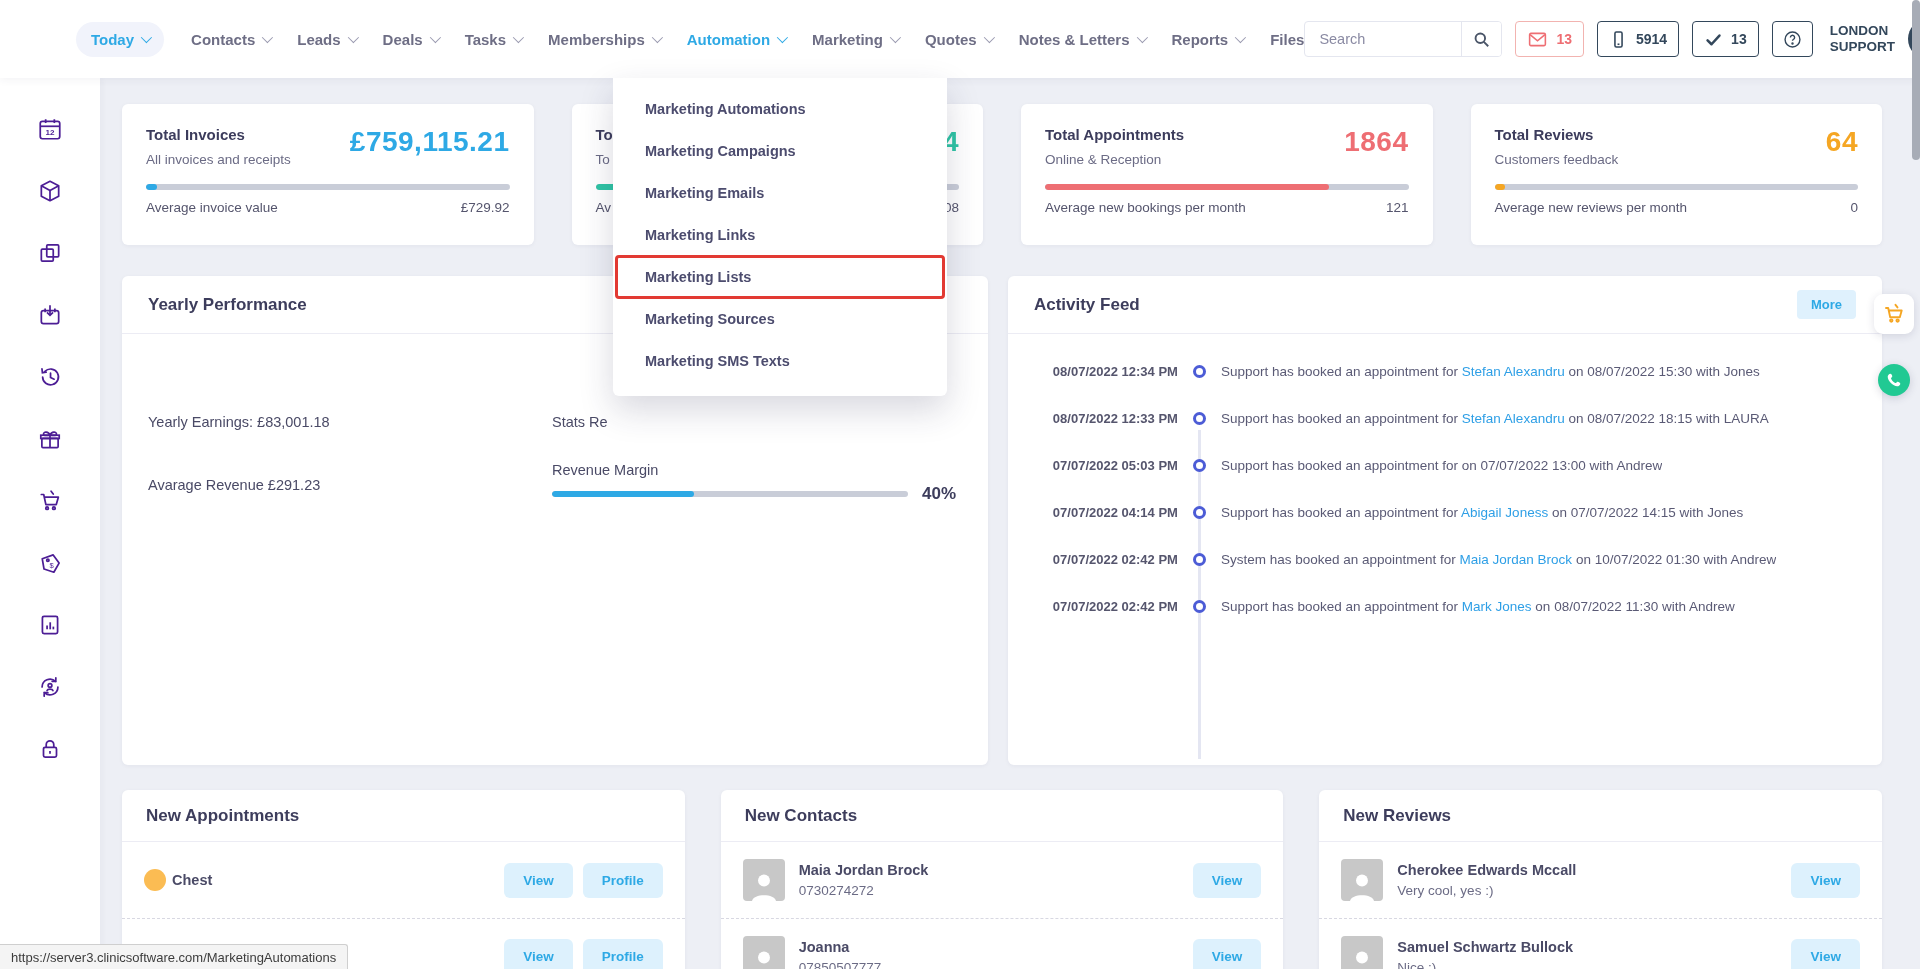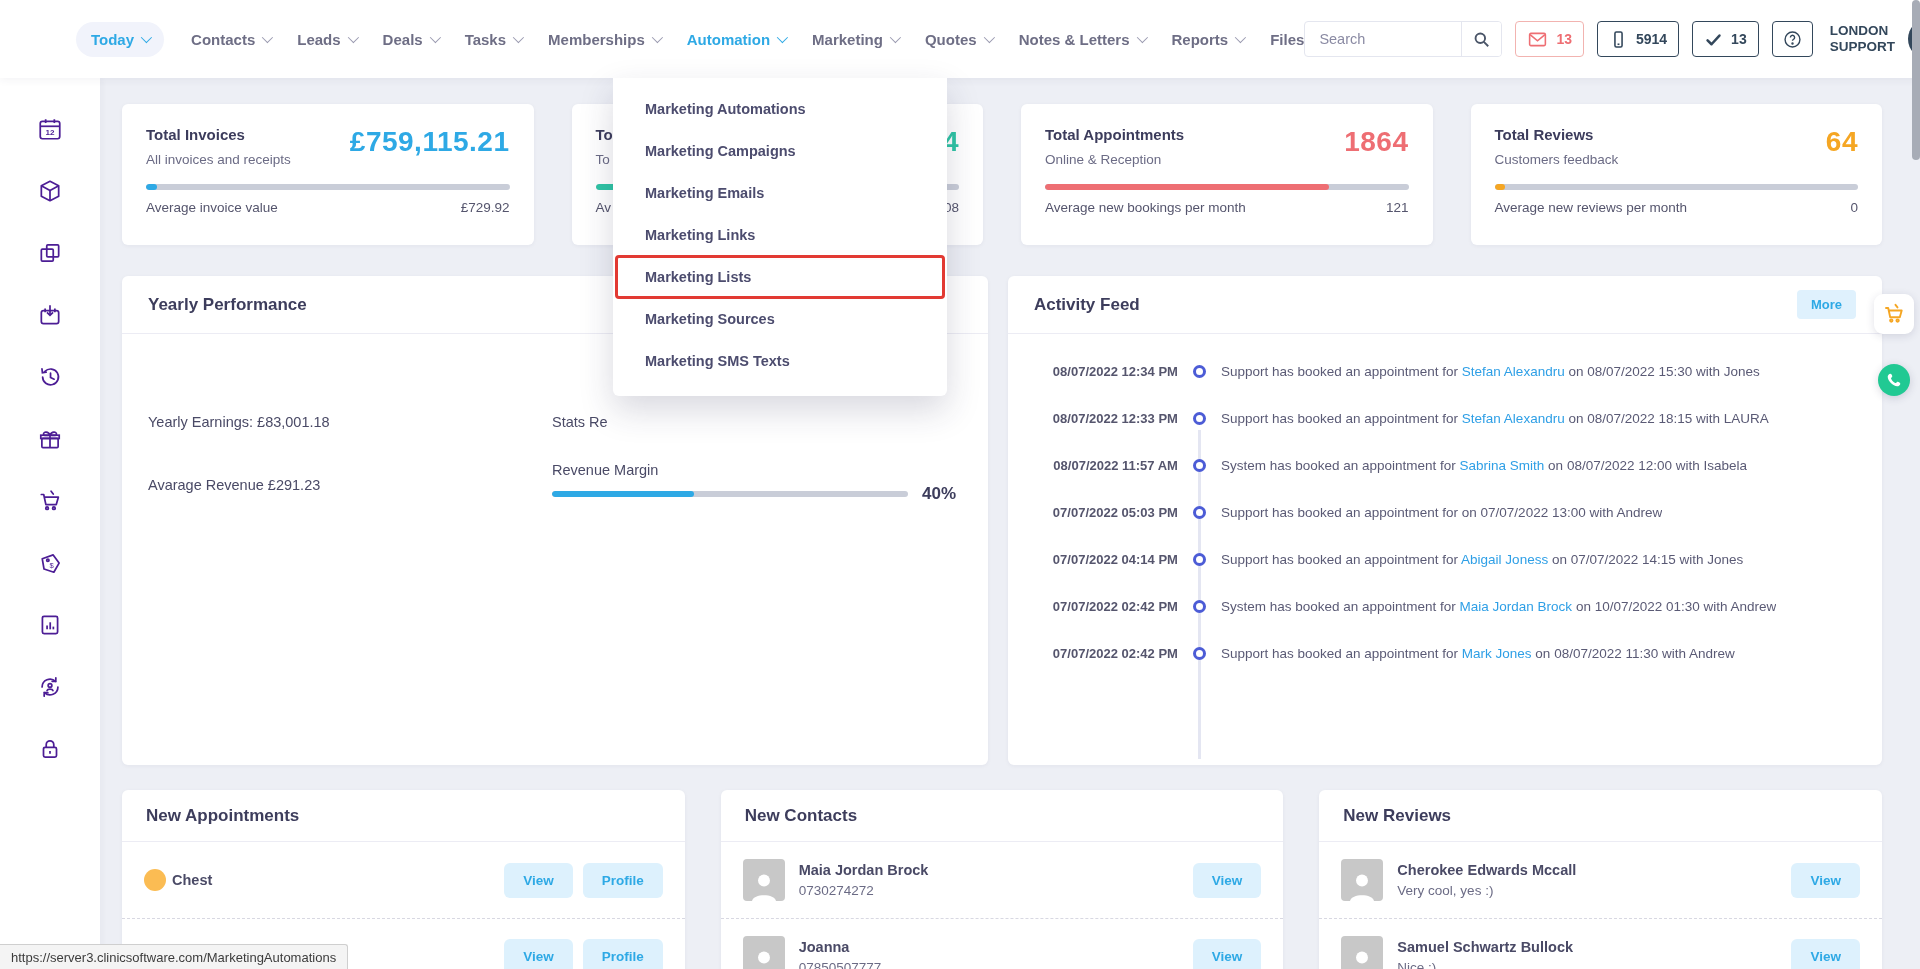--- a/index.html
+++ b/index.html
@@ -415,27 +415,20 @@
           <span class="feed-text"><span>Support has booked an appointment for </span><span class="feed-link">Stefan Alexandru</span><span> on 08/07/2022 15:30 with Jones</span></span>
         </div>
         <div class="feed-row">
           <span class="feed-time">08/07/2022 12:33 PM</span>
           <span class="feed-marker-col">
               <span class="feed-marker"></span>
             </span>
           <span class="feed-text"><span>Support has booked an appointment for </span><span class="feed-link">Stefan Alexandru</span><span> on 08/07/2022 18:15 with LAURA</span></span>
         </div>
         <div class="feed-row">
-          <span class="feed-time">08/07/2022 11:57 AM</span>
-          <span class="feed-marker-col">
-              <span class="feed-marker"></span>
-            </span>
-          <span class="feed-text"><span>System has booked an appointment for </span><span class="feed-link">Sabrina Smith</span><span> on 08/07/2022 12:00 with Isabela</span></span>
-        </div>
-        <div class="feed-row">
           <span class="feed-time">07/07/2022 05:03 PM</span>
           <span class="feed-marker-col">
               <span class="feed-marker"></span>
             </span>
           <span class="feed-text"><span>Support has booked an appointment for on 07/07/2022 13:00 with Andrew</span><span class="feed-link"></span><span></span></span>
         </div>
         <div class="feed-row">
           <span class="feed-time">07/07/2022 04:14 PM</span>
           <span class="feed-marker-col">
               <span class="feed-marker"></span>

